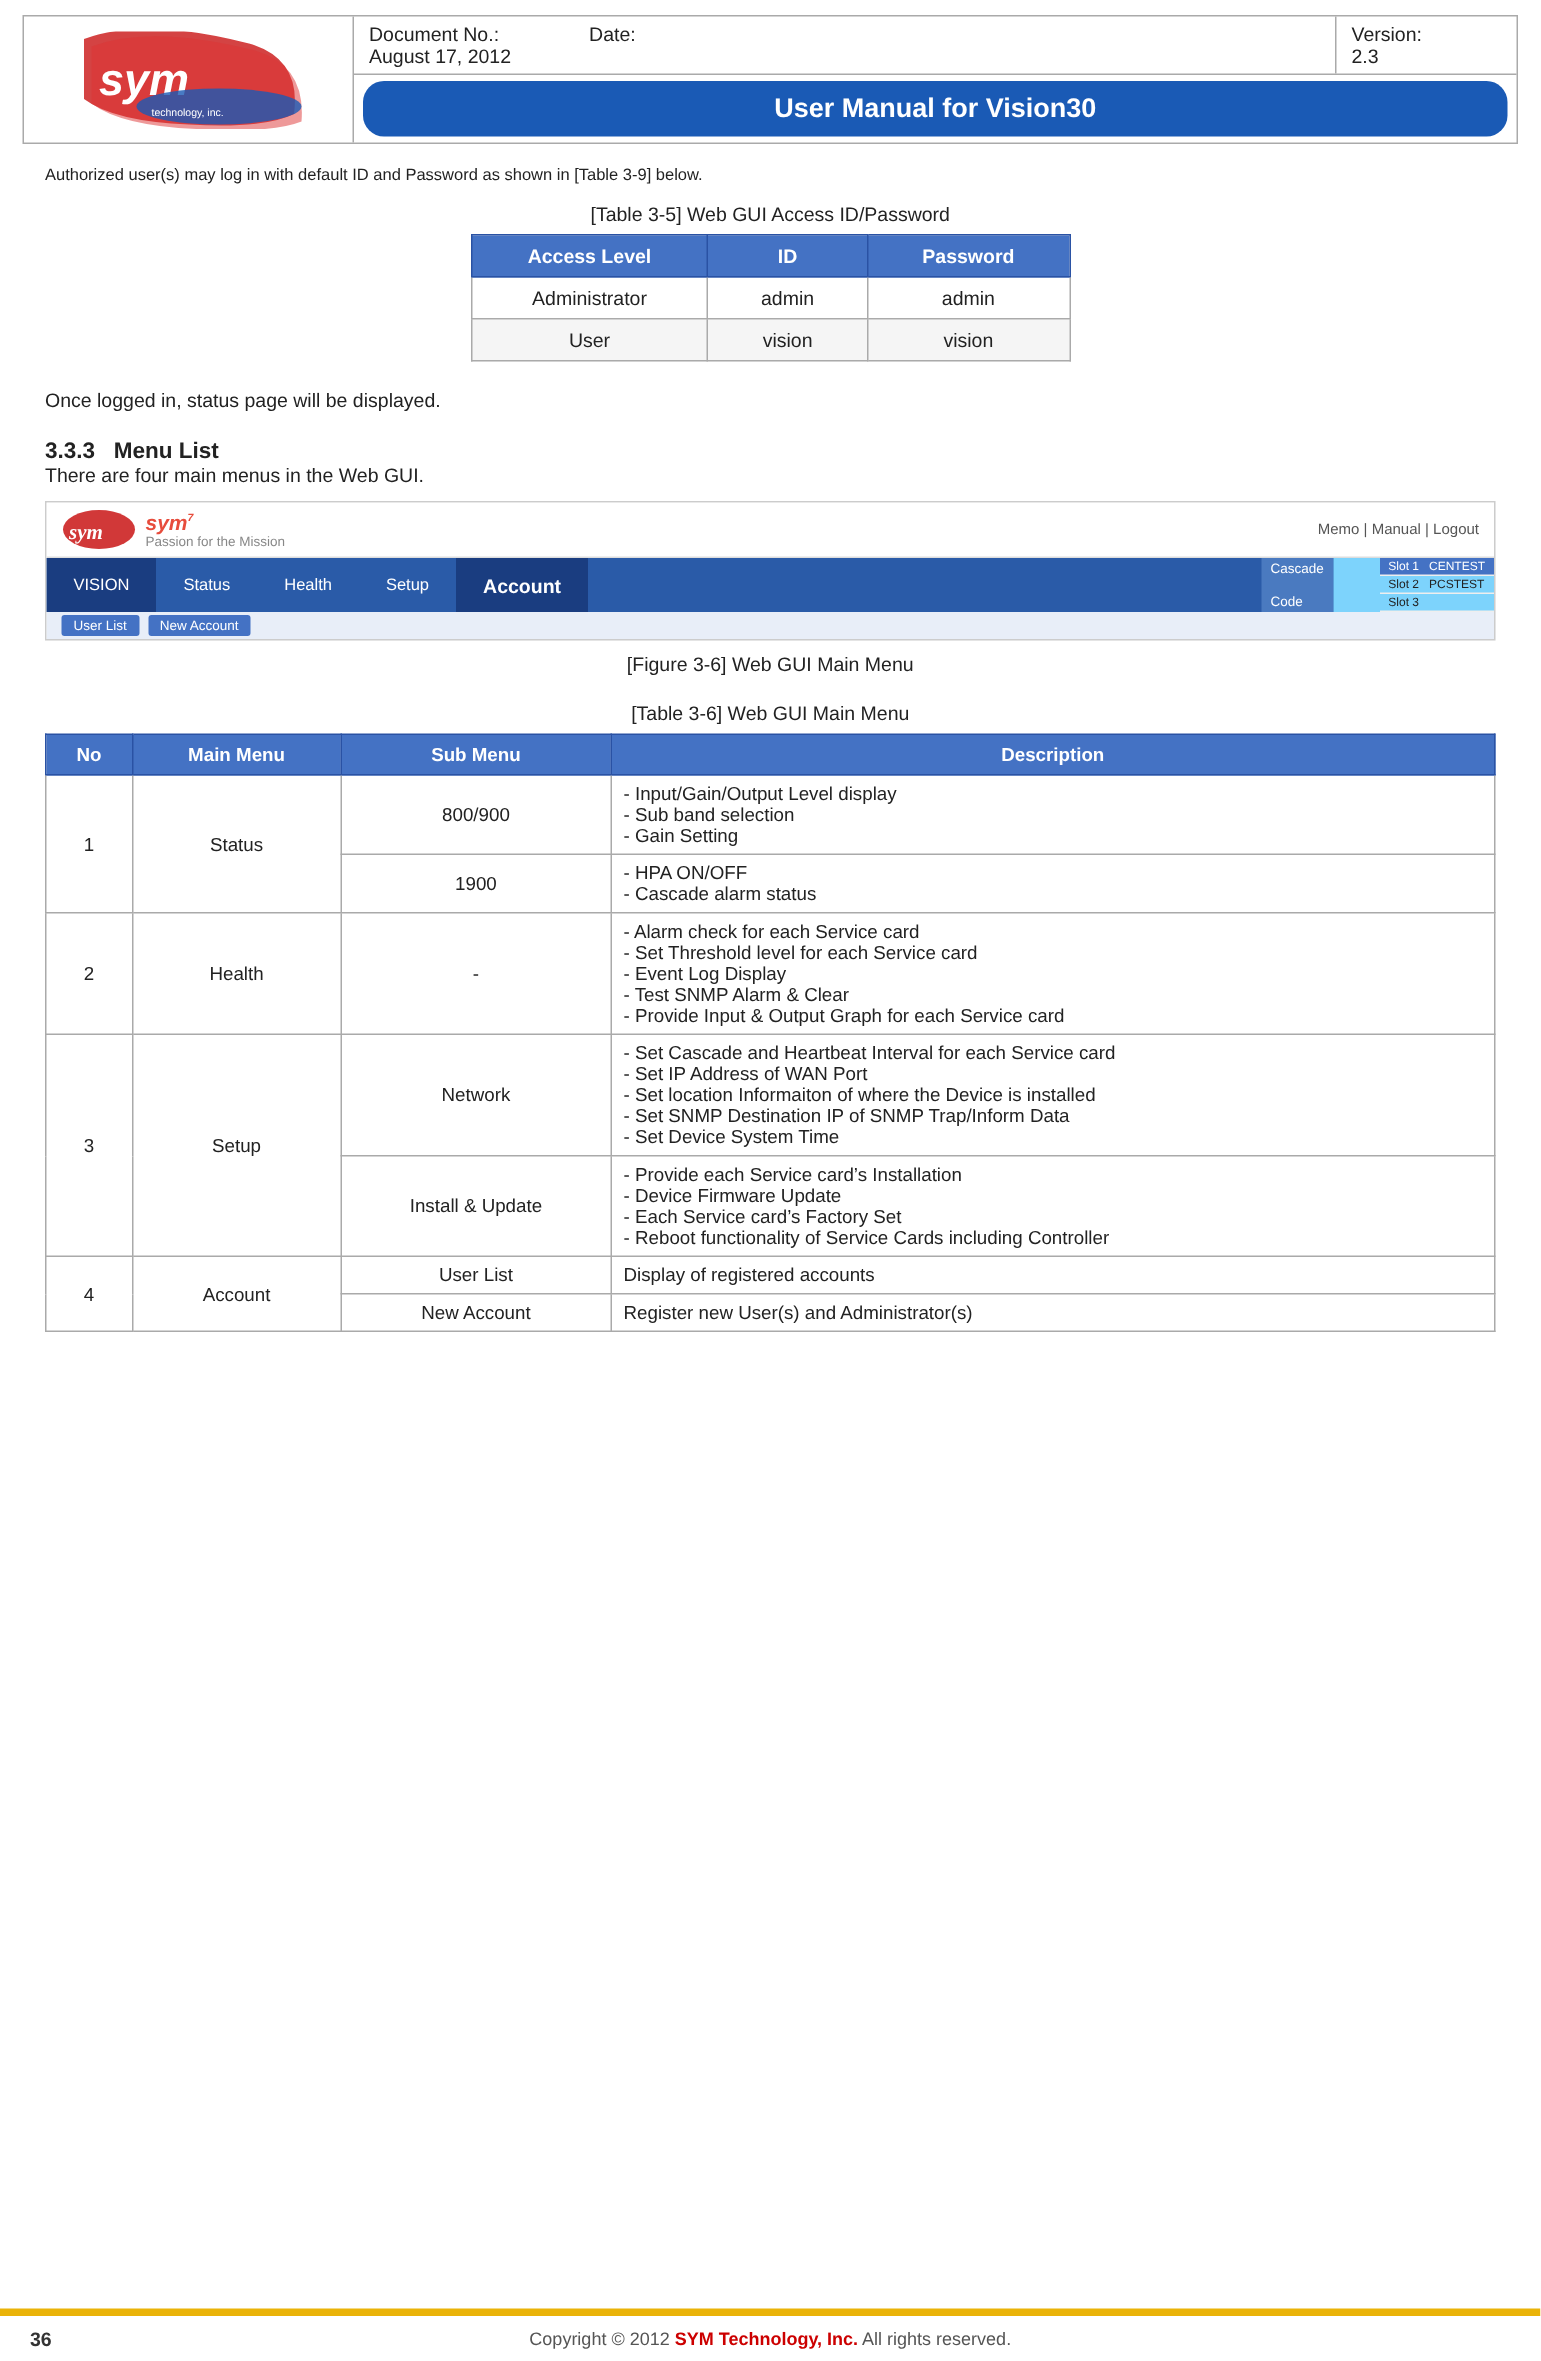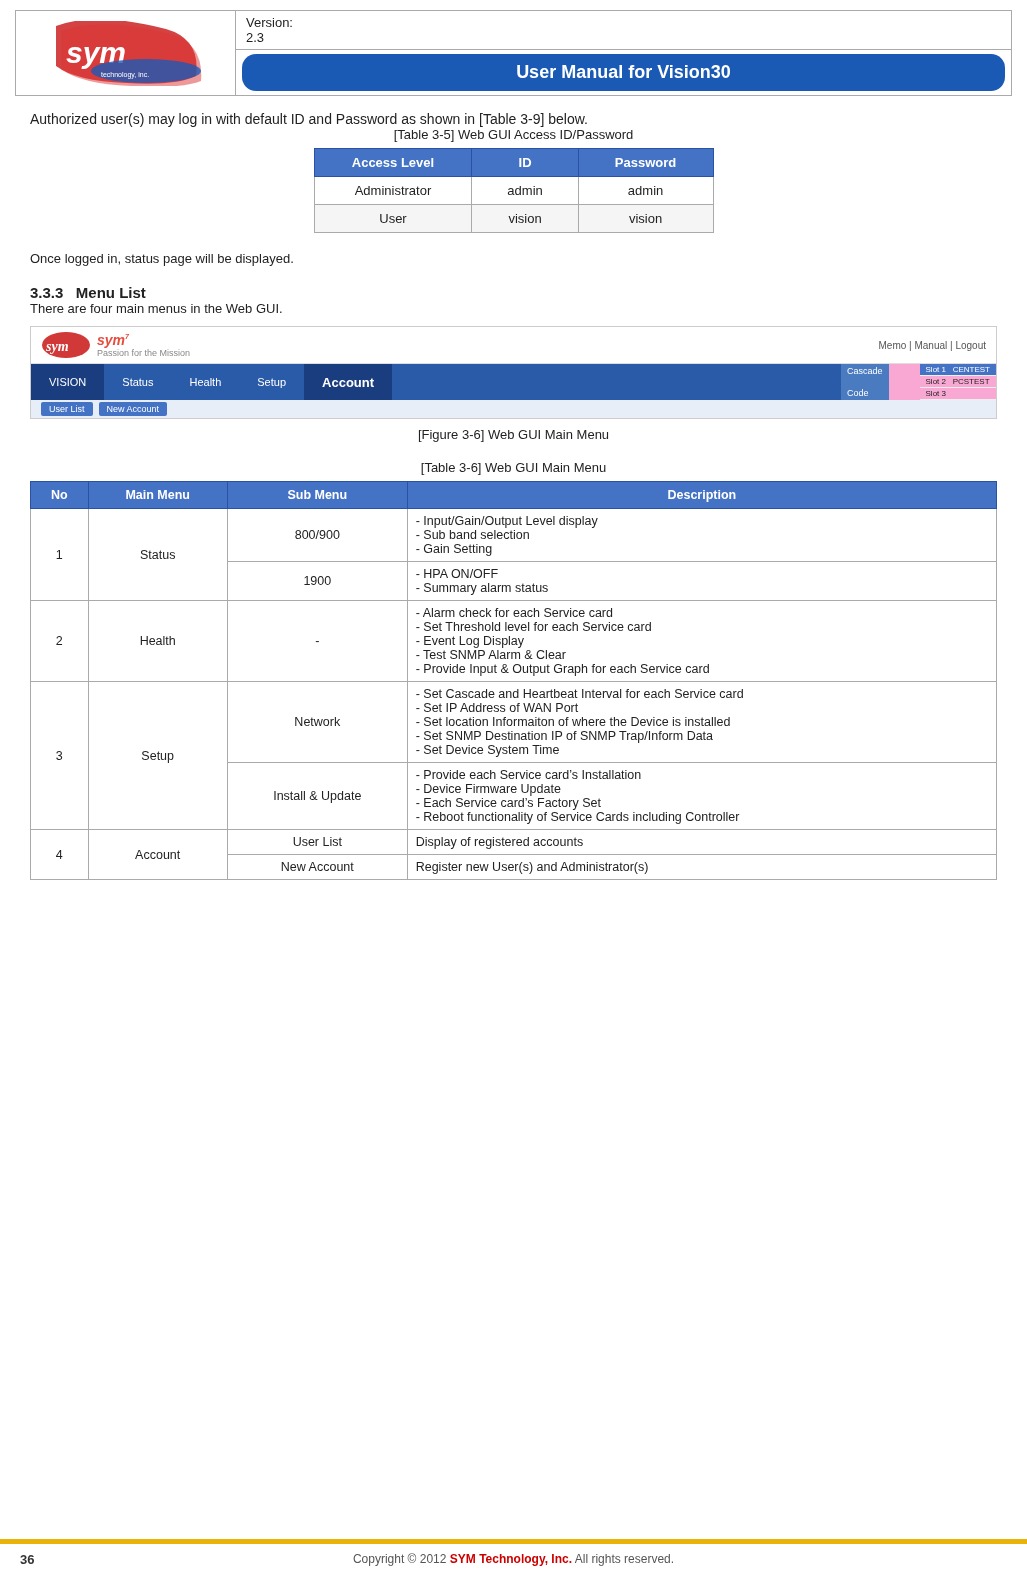--- a/index.html
+++ b/index.html
@@ -62,21 +62,22 @@
       border-radius: 14px;
       margin: 4px 6px;
     }
 
     
     .content {
       padding: 15px 30px;
     }
 
     .intro-text {
-      font-size: 14px;
+      font-size: 11px;
+      margin-bottom: 12px;
     }
 
     
     .table-caption {
       text-align: center;
       font-size: 13px;
       margin-bottom: 6px;
     }
     .access-table {
       margin: 0 auto;
@@ -174,21 +175,21 @@
     .gui-cascade {
       background: #4a7ac0;
       color: #fff;
       font-size: 9px;
       padding: 2px 6px;
       display: flex;
       flex-direction: column;
       justify-content: space-between;
     }
     .gui-slots {
-      background: #f9a8d4;
+      background: #7dd3fc;
       display: flex;
       flex-direction: column;
       font-size: 8px;
       padding-left: 31px;
     }
     .gui-slot {
       padding: 1px 6px;
       border-bottom: 1px solid #eee;
     }
     .gui-slot.active-slot { background: #4472c4; color: #fff; }
@@ -276,20 +277,30 @@
       <path d="M15,10 Q55,-5 125,13 Q158,23 155,60 Q135,68 85,65 Q35,63 15,48 Z" fill="#dd3333" opacity="0.5"></path>
 
       <text x="20" y="42" font-family="Arial Black, Arial" font-weight="900" font-size="30" fill="#fff" font-style="italic">sym</text>
 
       <ellipse cx="100" cy="50" rx="55" ry="12" fill="#1a5ab5" opacity="0.8"></ellipse>
       <text x="55" y="56" font-family="Arial" font-size="7" fill="#fff">technology, inc.</text>
     </svg>
   </div>
   <div class="header-right">
     <div class="header-meta">
+      <div class="header-doc">
+        <div class="header-doc-row">
+          <span>Document No.:</span>
+          <span></span>
+          <span>Date:</span>
+        </div>
+        <div class="header-doc-row">
+          <span>August 17, 2012</span>
+        </div>
+      </div>
       <div class="header-version">
         <div><span>Version:</span></div>
         <div><span>2.3</span></div>
       </div>
     </div>
     <div class="header-title">User Manual for Vision30</div>
   </div>
 </div>
 
 <div class="content">
@@ -385,21 +396,21 @@
           <td rowspan="2" style="text-align: center; vertical-align: middle;">1</td>
           <td rowspan="2" style="text-align: center; vertical-align: middle;">Status</td>
           <td style="text-align: center; vertical-align: middle;">800/900</td>
           <td style="vertical-align: top; white-space: pre-line;">- Input/Gain/Output Level display
 - Sub band selection
 - Gain Setting</td>
         </tr>
         <tr>
           <td style="text-align: center; vertical-align: middle;">1900</td>
           <td style="vertical-align: top; white-space: pre-line;">- HPA ON/OFF
-- Summary alarm status</td>
+- Cascade alarm status</td>
         </tr>
         <tr>
           <td rowspan="1" style="text-align: center; vertical-align: middle;">2</td>
           <td rowspan="1" style="text-align: center; vertical-align: middle;">Health</td>
           <td style="text-align: center; vertical-align: middle;">-</td>
           <td style="vertical-align: top; white-space: pre-line;">- Alarm check for each Service card
 - Set Threshold level for each Service card
 - Event Log Display
 - Test SNMP Alarm &amp; Clear
 - Provide Input &amp; Output Graph for each Service card</td>

